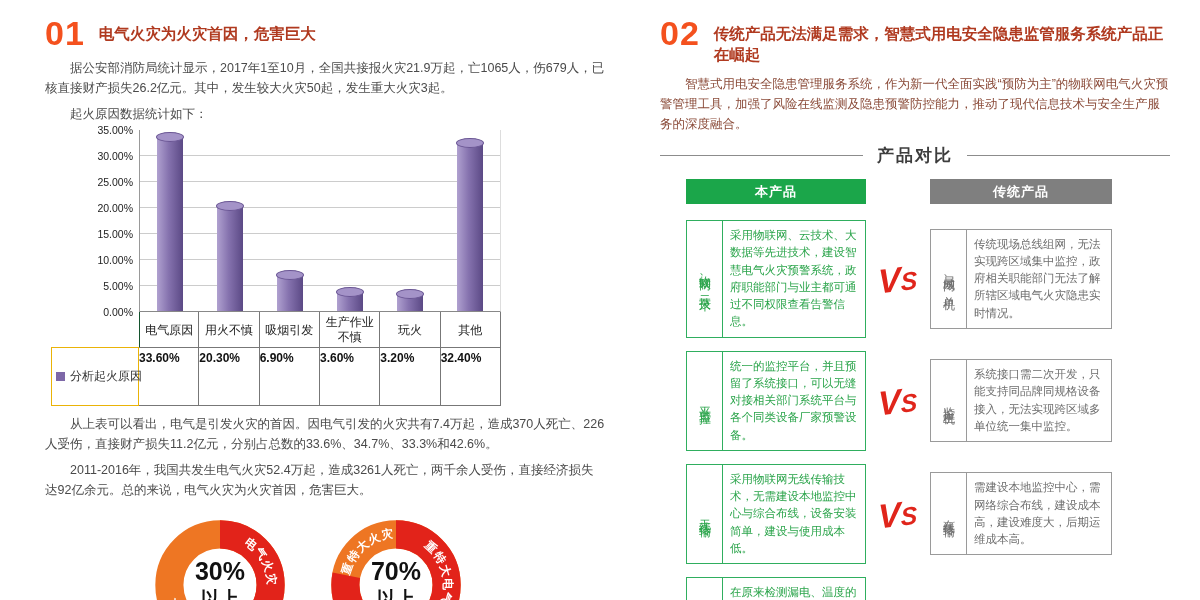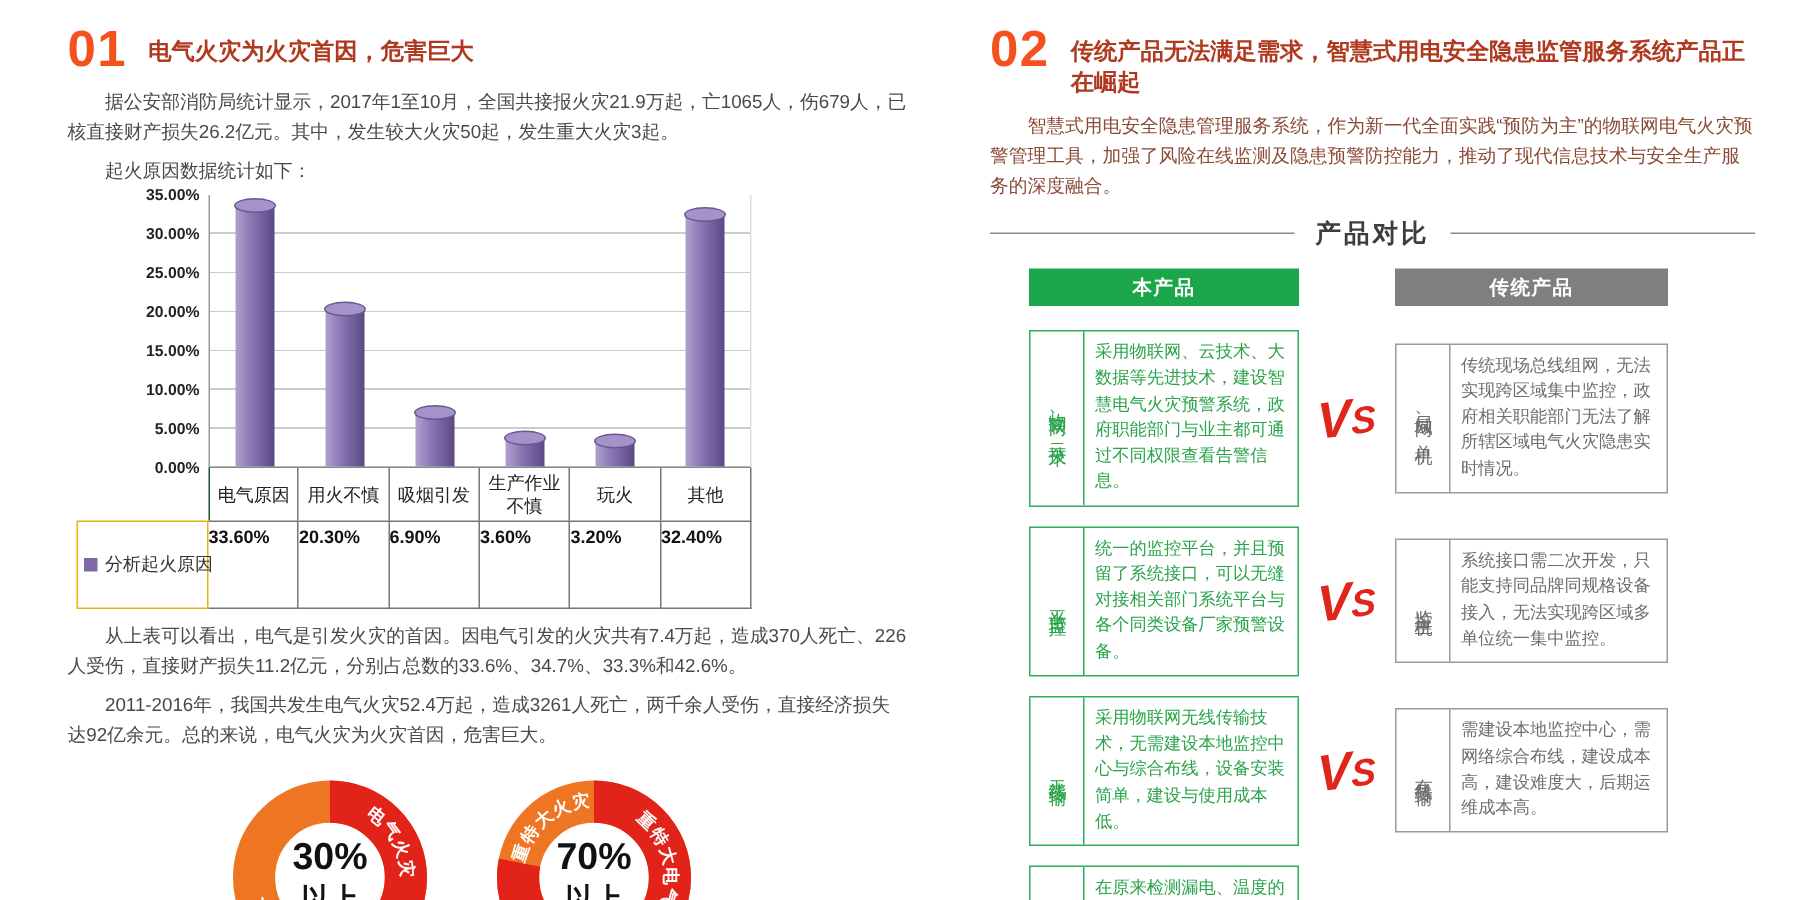--- a/index.html
+++ b/index.html
@@ -15,21 +15,21 @@
 
   .para { color:#4a4a4a; font-size:12.5px; line-height:1.6; text-indent:2em; margin-bottom:6px; }
   #sec1 { left:45px; width:560px; }
   #sec2 { left:660px; width:510px; }
   #sec2 .para { color:#8A4A38; }
 
   
   .chart { width:450px; margin:4px 0 8px 6px; }
   .chart-top, .cat-row, .val-row { display:grid; grid-template-columns:88px repeat(6,1fr); }
   .ylabels { position:relative; }
-  .ytick { position:absolute; right:6px; font-size:10.5px; font-weight:700; color:#222; }
+  .ytick { position:absolute; right:6px; font-size:10.5px; font-weight:400; color:#222; }
   .plot { grid-column:2 / span 6; position:relative; height:182px;
     border-left:1px solid #999; border-bottom:1px solid #888; border-right:1px solid #ddd;
     background:repeating-linear-gradient(to top,#fff 0 25px,#ccc 25px 26px); }
   .cyl { position:absolute; bottom:0; width:26px;
     background:linear-gradient(90deg,#B0A1D0 0%,#8572AE 45%,#5B4985 100%); }
   .cyl i { position:absolute; top:-5px; left:-1px; right:-1px; height:10px; border-radius:50%;
     background:#A493C8; border:1px solid #6A5694; display:block; }
   .cat-cell { border-right:1px solid #777; text-align:center; font-size:12px; color:#222;
     padding:3px 2px 2px; line-height:1.25; display:flex; align-items:center; justify-content:center; }
   .cat-cell.first { border-left:1px solid #14532d; }

